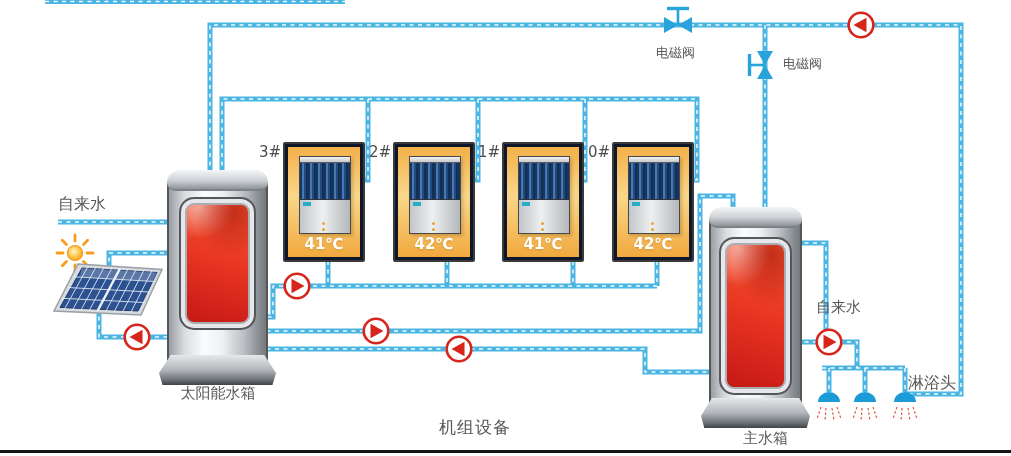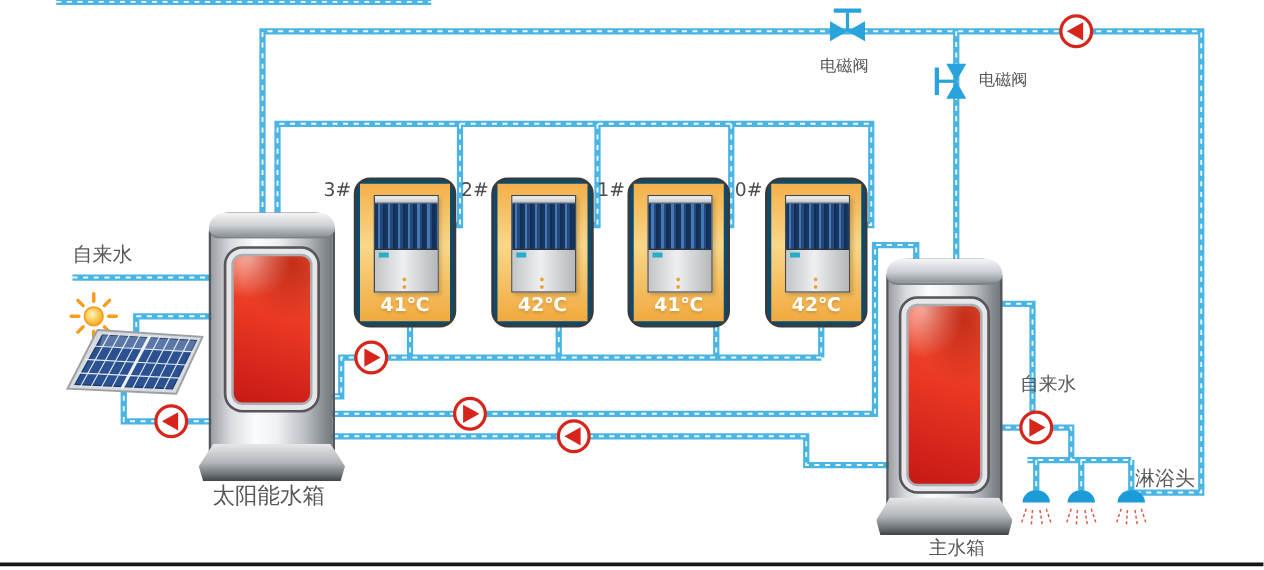--- a/index.html
+++ b/index.html
@@ -21,22 +21,22 @@
     box-shadow:inset 0 0 0 4px rgba(232,234,237,.95), inset 0 0 0 6px #a9aeb3;
     background:
       radial-gradient(120% 75% at 72% 10%, rgba(150,12,6,.5) 0%, rgba(150,12,6,0) 46%),
       radial-gradient(85% 45% at 26% 6%, rgba(255,255,255,.55) 0%, rgba(255,255,255,0) 55%),
       linear-gradient(198deg,#f35a33 0%,#ea3823 45%,#d2211a 80%,#bd1912 100%);}
   .tank .foot{position:absolute;bottom:-3px;left:-8px;right:-8px;height:30px;
     background:linear-gradient(180deg,#e6e8ea,#b2b6ba 50%,#6d7277 82%,#3f4348 100%);
     clip-path:polygon(10% 0,90% 0,100% 60%,97% 100%,3% 100%,0 60%);}
 
   
-  .unit{position:absolute;top:142px;width:82px;height:120px;border:2.5px solid #3a3a3a;border-radius:13px;
-    background:#0c4a6e;z-index:3;box-sizing:border-box;}
+  .unit{position:absolute;top:142px;width:82px;height:120px;border:2.5px solid #3a3a3a;border-radius:2px;
+    background:#0f172a;z-index:3;box-sizing:border-box;}
   .unit .bg{position:absolute;inset:3px;
     background:linear-gradient(180deg,#f3b04a 0%,#f9d789 45%,#f1a93e 100%);}
   .machine{position:absolute;left:14px;top:12px;width:50px;height:76px;border:1px solid #46484b;
     background:#cfd2d5;box-shadow:2px 2px 3px rgba(90,60,10,.25);}
   .machine .mtop{position:absolute;top:0;left:0;right:0;height:5px;
     background:linear-gradient(180deg,#f3f4f5,#c4c8cc);border-bottom:1px solid #5b5e62;}
   .machine .coil{position:absolute;top:6px;left:0;right:0;height:36px;background:#1e3f6d;
     background-image:repeating-linear-gradient(90deg,#16365f 0 2px,#4678b4 2px 4px,#24497c 4px 6px,#123057 6px 8px);
     border-bottom:1px solid #30343a;}
   .machine .cab{position:absolute;bottom:0;left:0;right:0;height:33px;
@@ -258,21 +258,22 @@
       <div class="mtop"></div>
         <div class="coil"></div>
         <div class="cab"></div>
         <div class="logo"></div>
         <div class="dots"></div>
     </div>
     <div class="temp">42℃</div>
   </div>
 
   <div class="lbl" style="left:58px;top:194px;font-size:16px;">自来水</div>
-  <div class="lbl" style="left:170px;top:384px;width:96px;font-size:18px;">太阳能水箱</div>
+  <div class="lbl" style="left:170px;top:384px;width:96px;text-align:center;font-size:15px;">太阳能水箱</div>
+  <div class="lbl" style="left:425px;top:416px;width:100px;text-align:center;font-size:17px;letter-spacing:1px;">机组设备</div>
   <div class="lbl" style="left:724px;top:429px;width:64px;text-align:right;font-size:15px;">主水箱</div>
   <div class="lbl" style="left:816px;top:298px;font-size:15px;">自来水</div>
   <div class="lbl" style="left:908px;top:373px;font-size:16px;">淋浴头</div>
   <div class="lbl" style="left:656px;top:44px;font-size:13px;">电磁阀</div>
   <div class="lbl" style="left:783px;top:55px;font-size:13px;">电磁阀</div>
 
   <div class="bottom-rule"></div>
 </div>
 
 </body></html>

